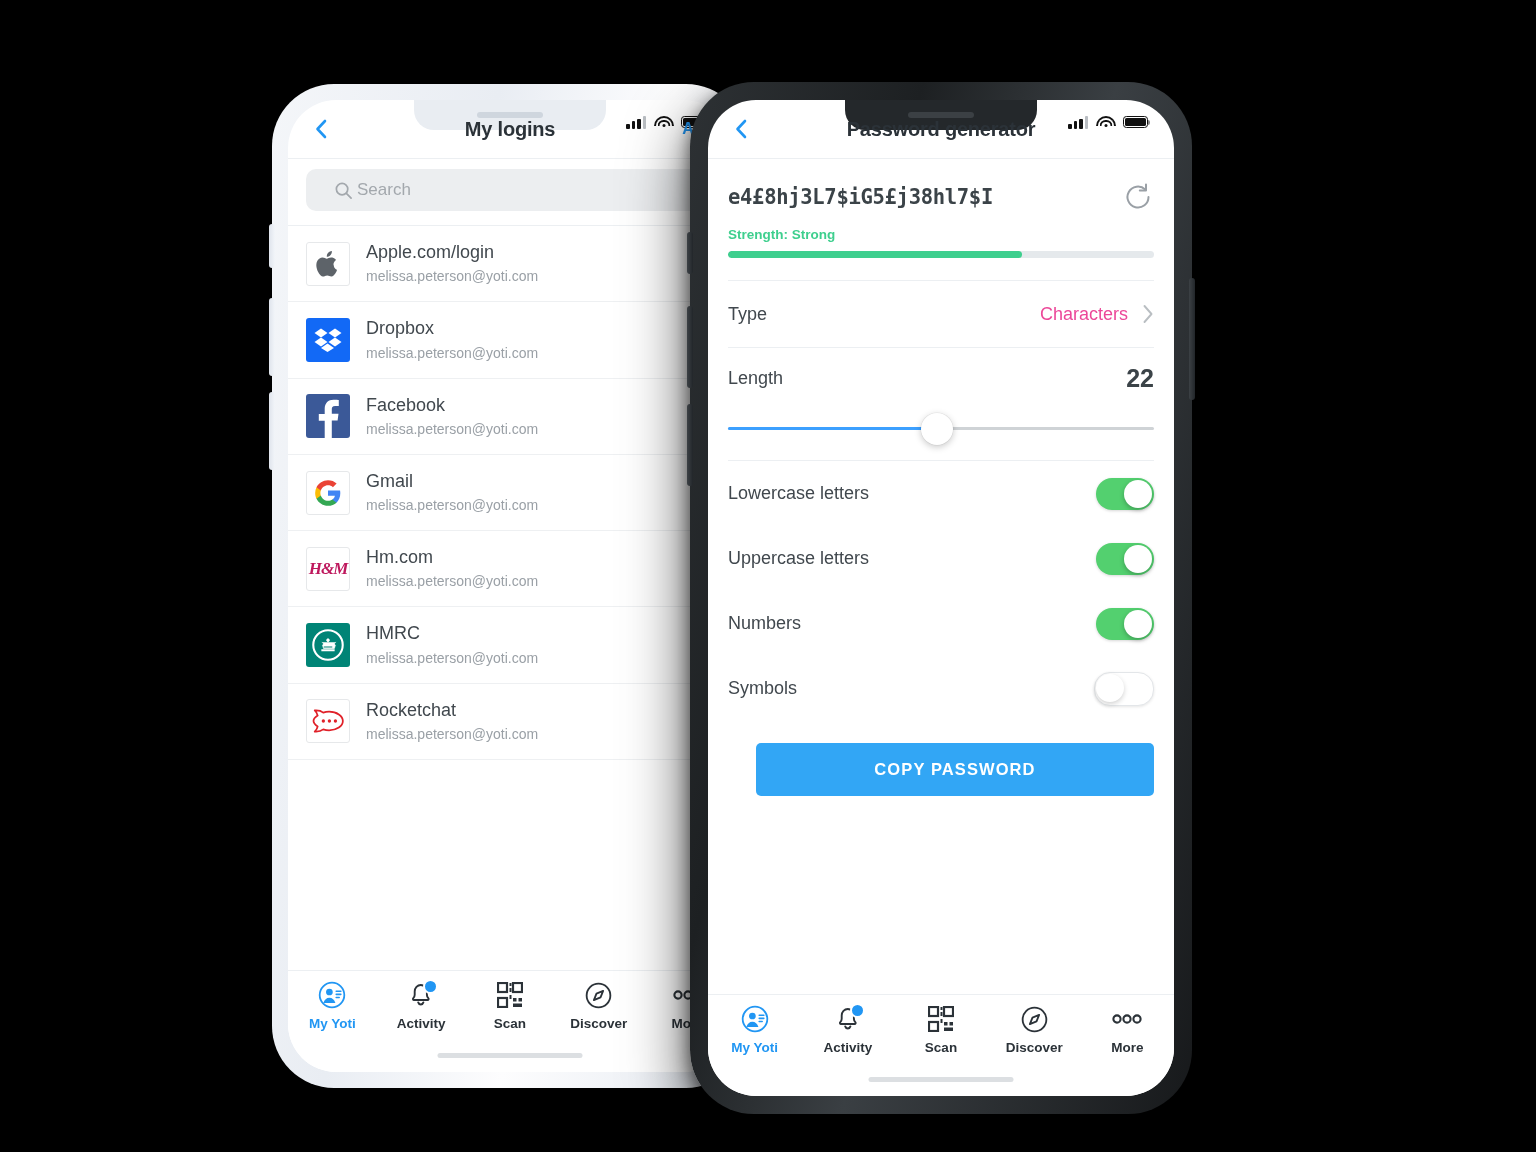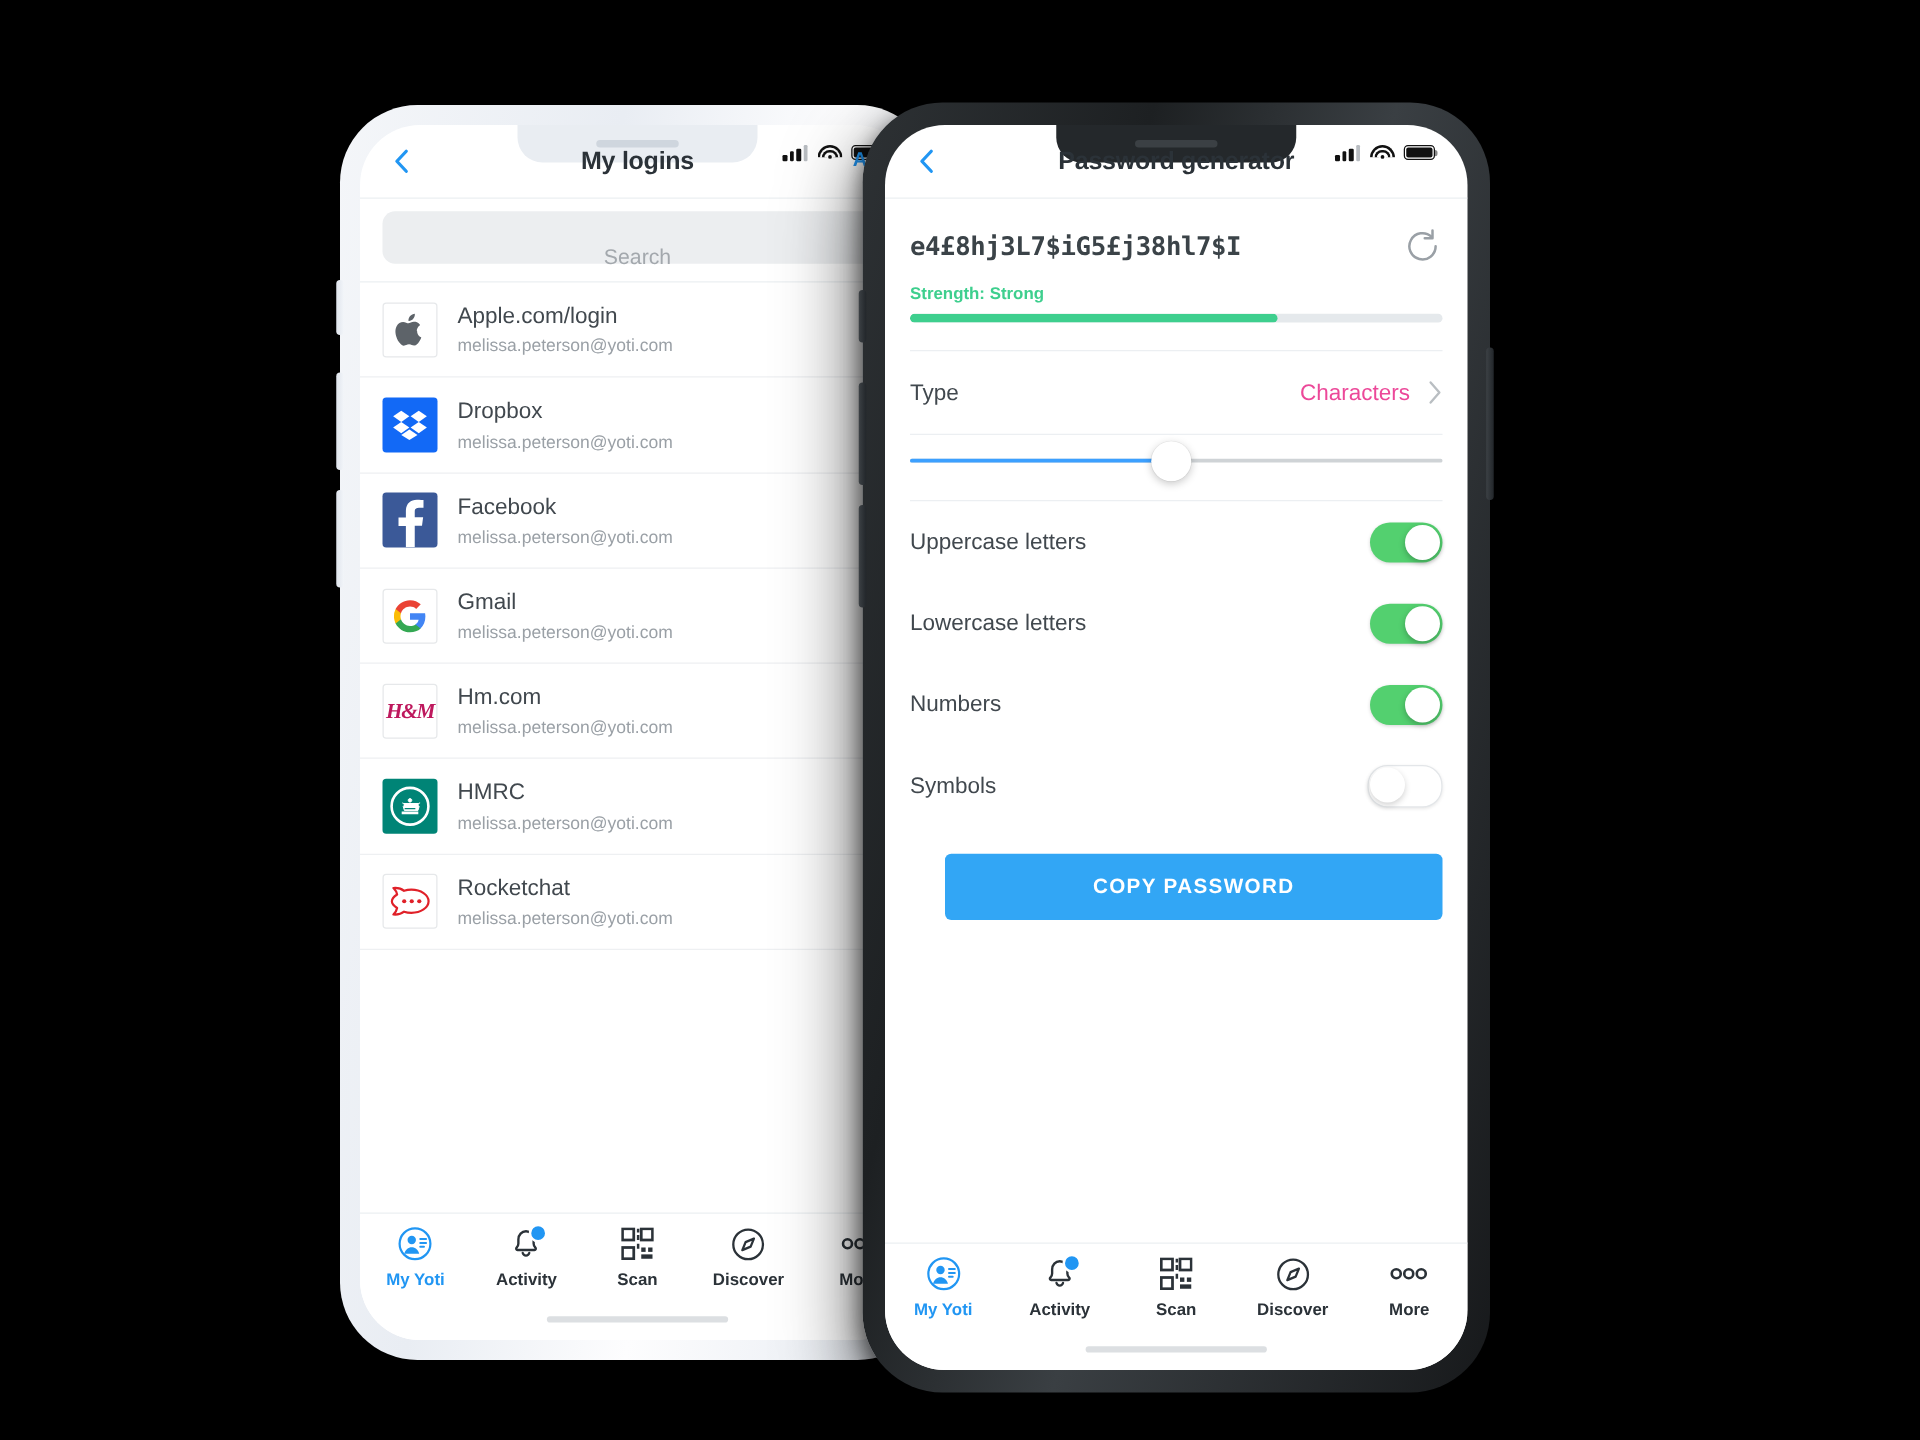--- a/index.html
+++ b/index.html
@@ -84,22 +84,22 @@
   .nav-back{position:absolute;left:22px;top:50%;transform:translateY(-50%);
     width:24px;height:24px;cursor:pointer;}
   .nav-back svg{display:block;}
   .nav-title{width:100%;text-align:center;font-size:20px;font-weight:700;color:#2b3238;
     letter-spacing:-.2px;}
   .nav-action{position:absolute;right:14px;top:50%;transform:translateY(-50%);
     font-size:16px;font-weight:600;color:#2196f3;letter-spacing:.4px;}
 
   
   .search-wrap{padding:10px 18px 14px 18px;border-bottom:1px solid #eceff2;}
-  .search-box{display:flex;align-items:center;gap:27px;height:42px;border-radius:10px;
-    background:#eceef0;padding:0 28px;flex-direction:column;}
+  .search-box{display:flex;align-items:center;gap:4px;height:42px;border-radius:10px;
+    background:#eceef0;padding:0 28px;}
   .search-box .ph{font-size:17px;color:#a3a8ad;}
   .login-list{}
   .login-row{display:flex;align-items:center;gap:16px;padding:14px 18px;
     border-bottom:1px solid #eef0f2;}
   .login-ico{width:44px;height:44px;flex:0 0 44px;border-radius:3px;display:flex;
     align-items:center;justify-content:center;overflow:hidden;box-sizing:border-box;}
   .login-ico.bordered{border:1px solid #e6e8ea;background:#fff;}
   .login-meta{min-width:0;}
   .login-title{font-size:18px;color:#41484e;line-height:1.35;}
   .login-sub{font-size:14px;color:#9aa0a6;line-height:1.5;margin-top:2px;}
@@ -430,37 +430,41 @@
         <div class="set-row">
           <div class="set-label">Type</div>
           <div class="set-value">
             <span>Characters</span>
             <svg width="12" height="20" viewBox="0 0 12 20" fill="none">
                 <path d="M2.5 2 L9.5 10 L2.5 18" stroke="#b9bec2" stroke-width="1.9" stroke-linecap="round" stroke-linejoin="round"></path>
               </svg>
           </div>
         </div>
 
+        <div class="set-row noline" style="height:60px;">
+          <div class="set-label">Length</div>
+          <div class="set-num">22</div>
+        </div>
 
         <div class="slider">
           <div class="track"></div>
           <div class="fill" id="slider-fill" style="width: 49%; background: rgb(60, 160, 255);"></div>
           <div class="thumb" id="slider-thumb" style="left: 49%;"></div>
         </div>
 
         <div class="hr" style="margin-top:10px"></div>
 
         <div class="tgl-row">
-          <div class="set-label">Uppercase letters</div>
+          <div class="set-label">Lowercase letters</div>
           <div class="switch on">
               <div class="knob"></div>
             </div>
         </div>
         <div class="tgl-row">
-          <div class="set-label">Lowercase letters</div>
+          <div class="set-label">Uppercase letters</div>
           <div class="switch on">
               <div class="knob"></div>
             </div>
         </div>
         <div class="tgl-row">
           <div class="set-label">Numbers</div>
           <div class="switch on">
               <div class="knob"></div>
             </div>
         </div>

